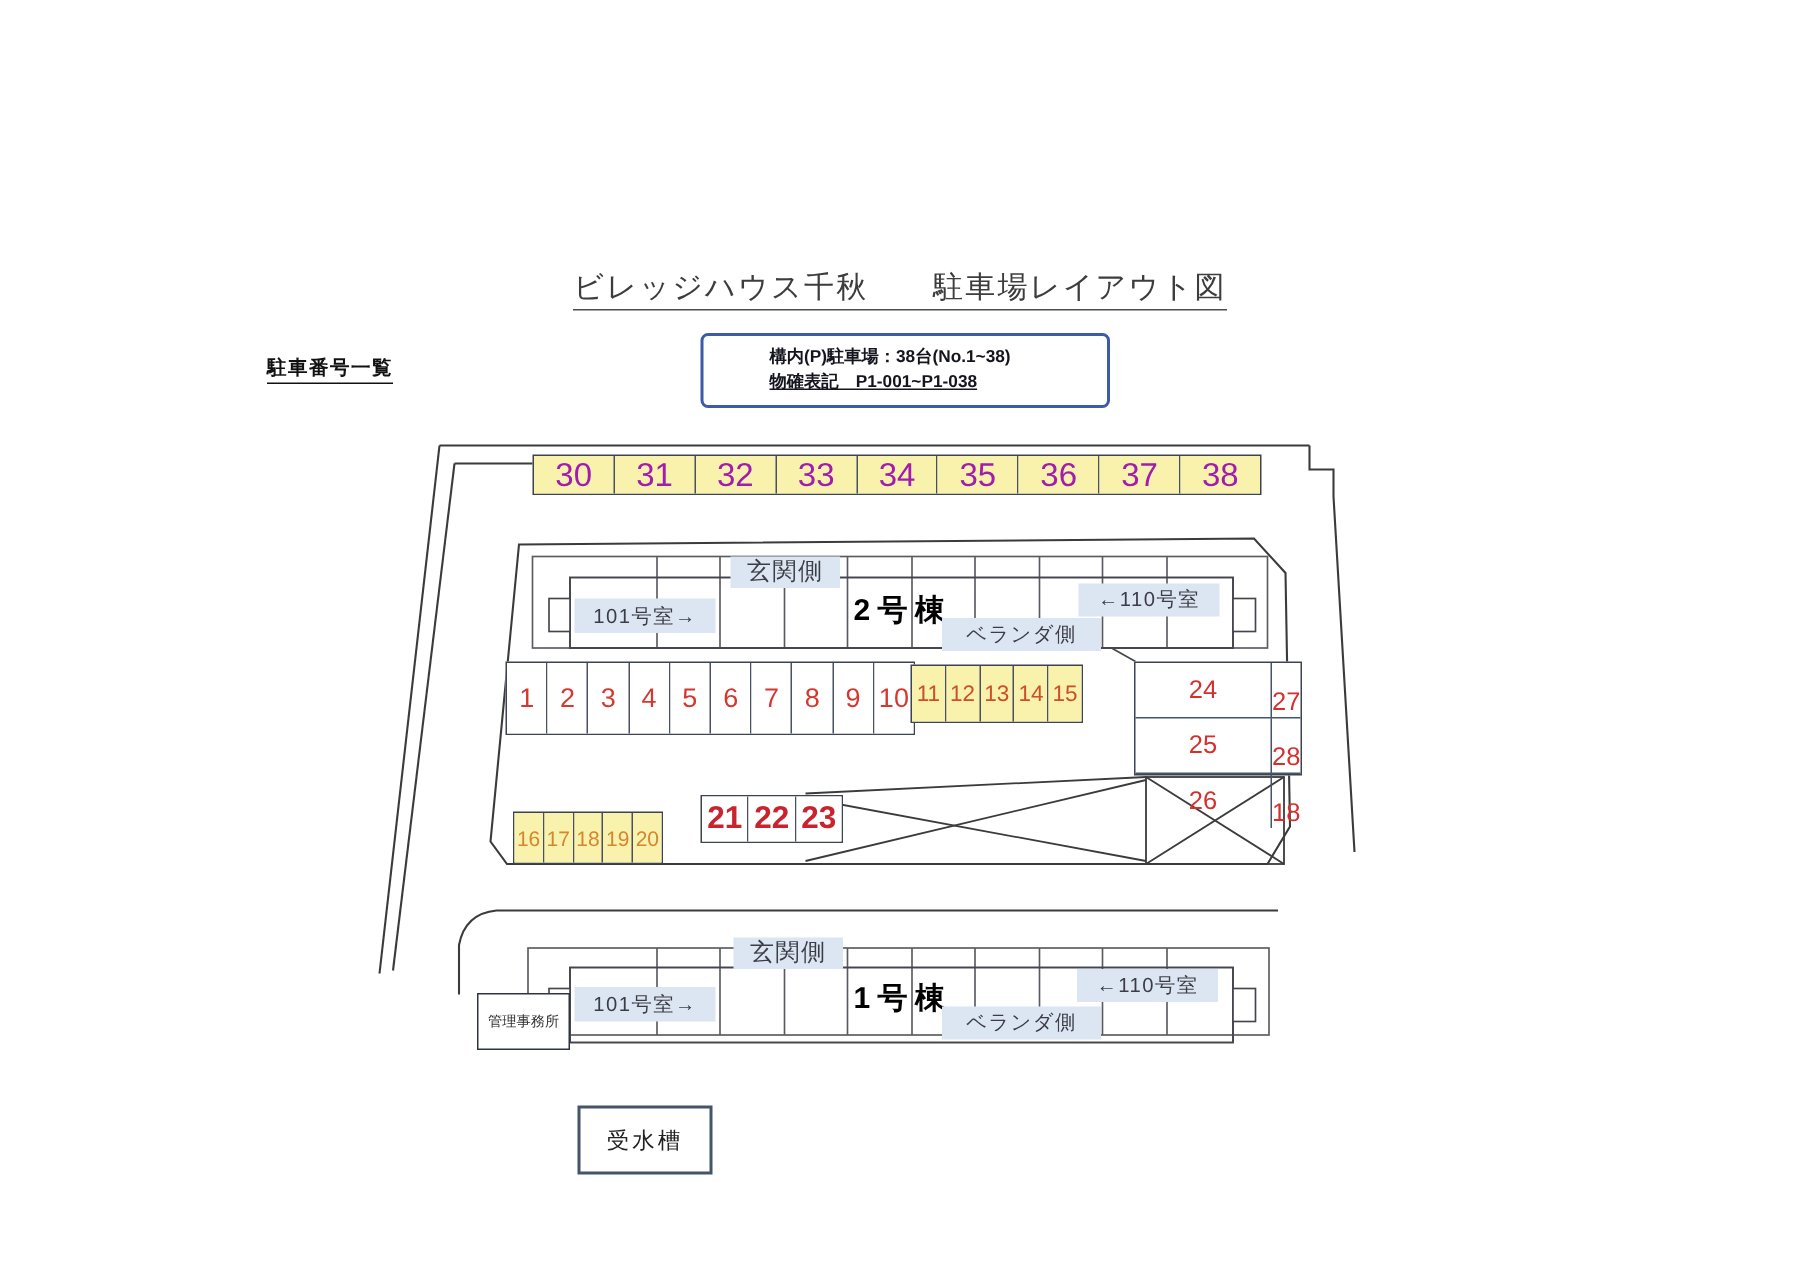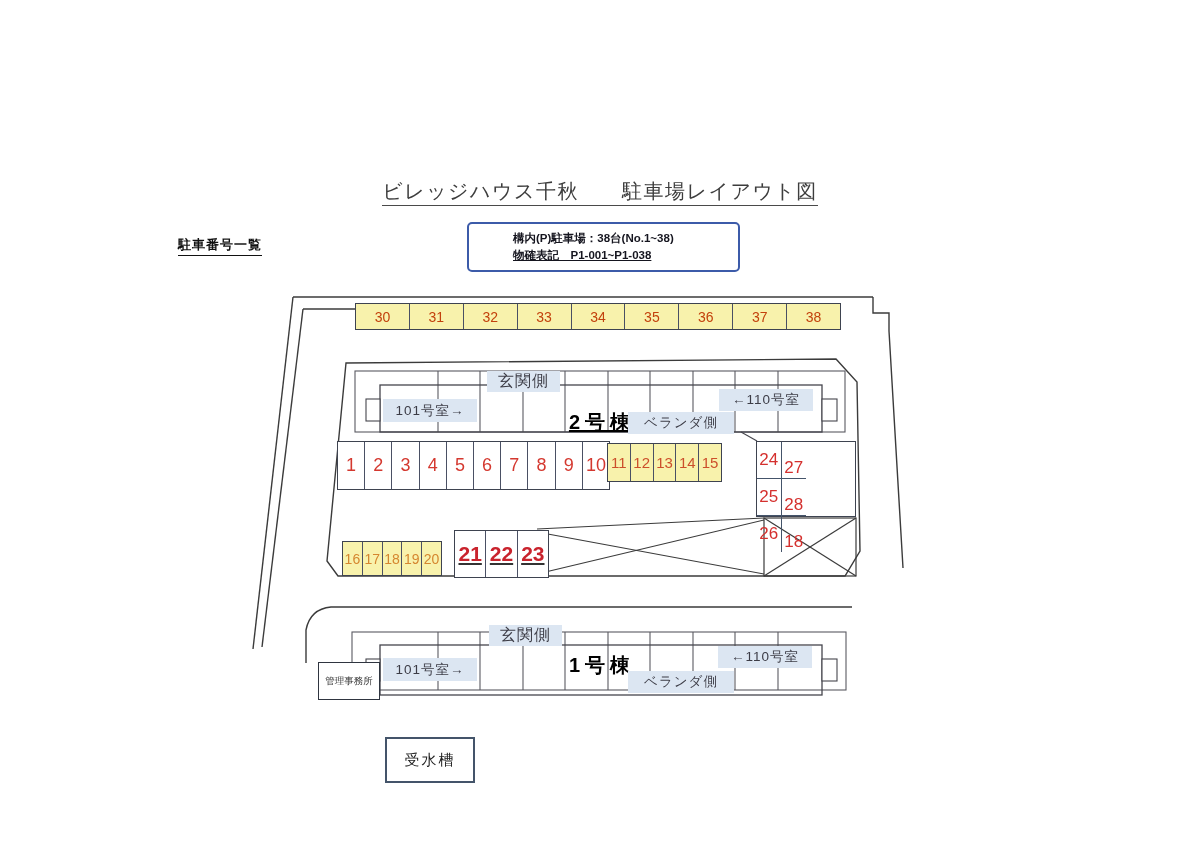--- a/index.html
+++ b/index.html
@@ -35,34 +35,34 @@
 
   
   .prow { display:flex; border:1.2px solid #3e4350; background:#fff; }
   .prow .cell {
     flex:1; display:flex; align-items:center; justify-content:center;
     border-right:1.2px solid #4a5064; white-space:nowrap;
   }
   .prow .cell:last-child { border-right:none; }
 
   .row-top    { left:355px; top:303px; width:486px; height:27px; }
-  .row-top    .cell { background:#f8f2ac; color:#c2410c; font-size:14px; }
+  .row-top    .cell { background:#f8f2ac; color:#a21caf; font-size:22px; }
   .row-mid-w  { left:337px; top:441px; width:273px; height:49px; }
   .row-mid-w  .cell { background:#ffffff; color:#d4382f; font-size:18px; }
   .row-mid-y  { left:607px; top:443px; width:115px; height:39px; }
   .row-mid-y  .cell { background:#f8f2ac; color:#cc4f2b; font-size:15px; }
   .row-low-y  { left:342px; top:541px; width:100px; height:35px; }
   .row-low-y  .cell { background:#f8f2ac; color:#d5862f; font-size:14px; }
-  .row-low-w  { left:454px; top:530px; width:95px; height:48px;text-decoration:underline; }
+  .row-low-w  { left:467px; top:530px; width:95px; height:32px; }
   .row-low-w  .cell { background:#ffffff; color:#c9232d; font-size:21px; font-weight:bold; }
 
   .pgrid {
-    left:756px; top:441px; width:100px; height:76px;
+    left:756px; top:441px; width:112px; height:76px;
     display:grid; grid-auto-flow:column;
-    grid-template-rows:repeat(3,1fr); grid-template-columns:repeat(4,1fr);
+    grid-template-rows:repeat(3,1fr); grid-template-columns:repeat(1,1fr);
     border:1.3px solid #3e4350; background:#fff;
   }
   .pgrid .cell {
     display:flex; align-items:center; justify-content:center;
     color:#d4302e; font-size:17px;
     border-right:1.2px solid #44546a; border-bottom:1.2px solid #44546a;
   }
   .pgrid .cell:nth-child(n+4) { border-right:none;margin-top:16px; }
   .pgrid .cell:nth-child(3n) { border-bottom:none; }
 
@@ -214,21 +214,21 @@
     <div class="cell">20</div>
   </div>
 <div class="abs prow row-low-w">
     <div class="cell">21</div>
     <div class="cell">22</div>
     <div class="cell">23</div>
   </div>
 
 <div class="abs blabel" style="left:487px; top:371px; width:73px; height:21px;">玄関側</div>
 <div class="abs blabel" style="left:383px; top:399px; width:94px; height:23px; font-size:13.5px;">101号室→</div>
-<div class="abs bname" style="left:556px; top:408px; width:92px; height:28px;text-decoration:underline;">2号棟</div>
+<div class="abs bname" style="left:556px; top:392px; width:92px; height:28px;">2号棟</div>
 <div class="abs blabel" style="left:719px; top:389px; width:94px; height:22px; font-size:13.5px;">←110号室</div>
 <div class="abs blabel" style="left:628px; top:412px; width:106px; height:22px; font-size:13.5px;">ベランダ側</div>
 
 <div class="abs blabel" style="left:489px; top:625px; width:73px; height:21px;">玄関側</div>
 <div class="abs blabel" style="left:383px; top:658px; width:94px; height:23px; font-size:13.5px;">101号室→</div>
 <div class="abs bname" style="left:556px; top:651px; width:92px; height:28px;">1号棟</div>
 <div class="abs blabel" style="left:718px; top:646px; width:94px; height:22px; font-size:13.5px;">←110号室</div>
 <div class="abs blabel" style="left:628px; top:671px; width:106px; height:22px; font-size:13.5px;">ベランダ側</div>
 
 <div class="abs office-box">

